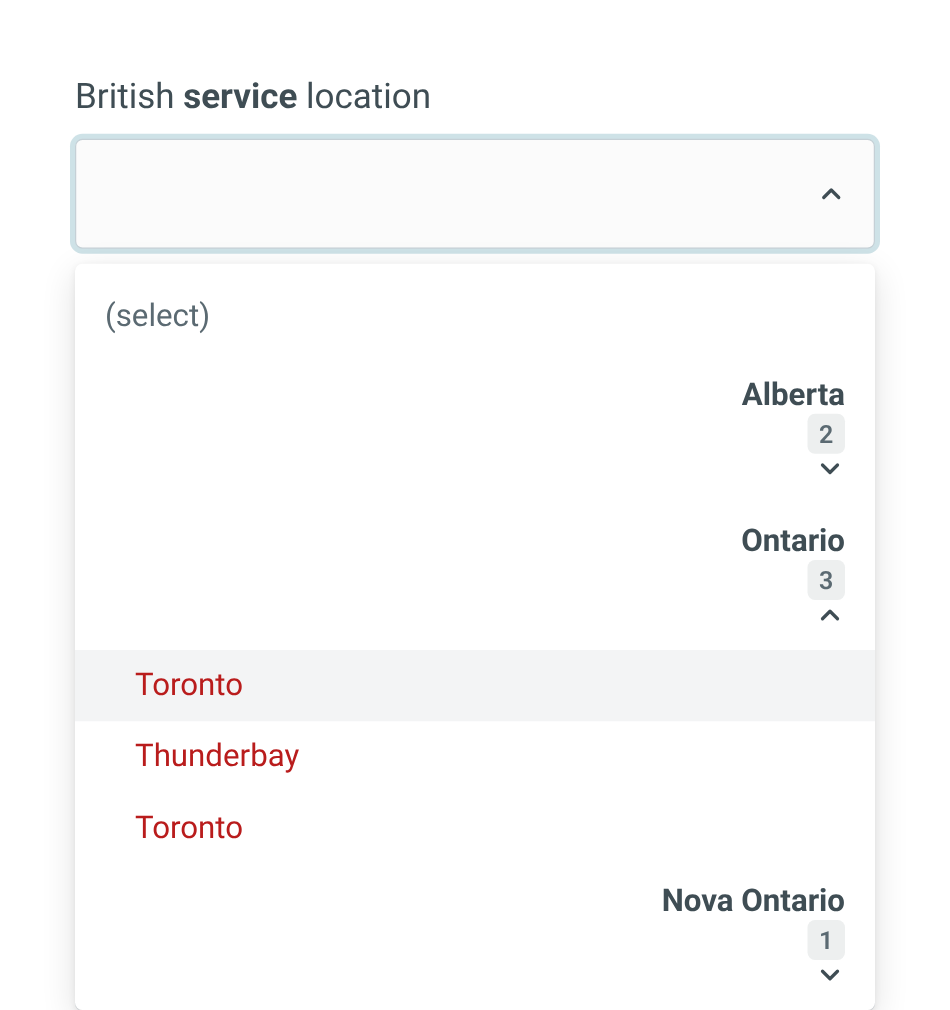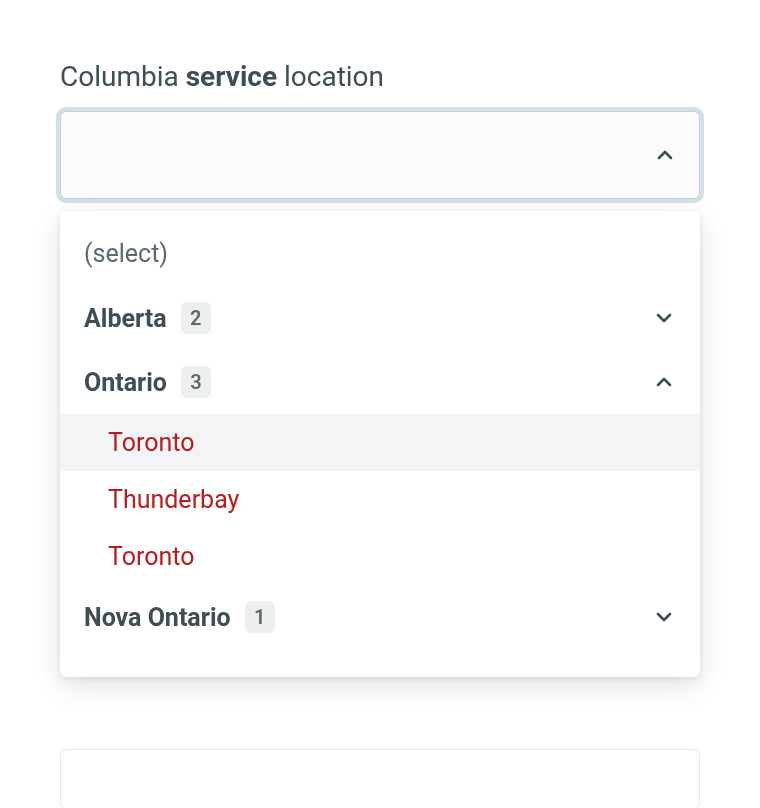--- a/index.html
+++ b/index.html
@@ -55,32 +55,33 @@
     .dropdown {
       position: absolute;
       top: 100%;
       left: 0;
       right: 0;
       margin-top: 12px;
       background: #ffffff;
       border-radius: 6px;
       box-shadow: 0 8px 28px rgba(0,0,0,0.12), 0 2px 6px rgba(0,0,0,0.08);
       padding-top: 10px;
-      padding-bottom: 28px;
+      padding-bottom: 0;
     }
     .placeholder-option {
       padding: 18px 24px;
       font-size: 25px;
       color: #5b6a72;
     }
     .group-row {
       display: flex;
-      align-items: center;
+      align-items: flex-end;
       padding: 16px 24px;
       cursor: pointer;
+      flex-direction: column;
     }
     .group-name {
       font-size: 25px;
       font-weight: 700;
       color: #3f4d54;
     }
     .badge {
       display: inline-flex;
       align-items: center;
       justify-content: center;
@@ -126,21 +127,21 @@
       stroke-width: 2.6;
       fill: none;
       stroke-linecap: round;
       stroke-linejoin: round;
     }
   </style>
 </head>
 <body>
 
 <div class="label">
-  <span>Columbia </span><span class="bold">service</span><span> location</span>
+  <span>British </span><span class="bold">service</span><span> location</span>
 </div>
 
 <div class="combo-wrapper">
   <div class="combo-input-wrap">
     <input class="combo-input" type="text" autofocus="" value="" style="">
     <span class="combo-caret">
       <svg class="chevron" viewBox="0 0 24 24">
           <polyline points="6 15 12 9 18 15"></polyline>
         </svg>
     </span>

